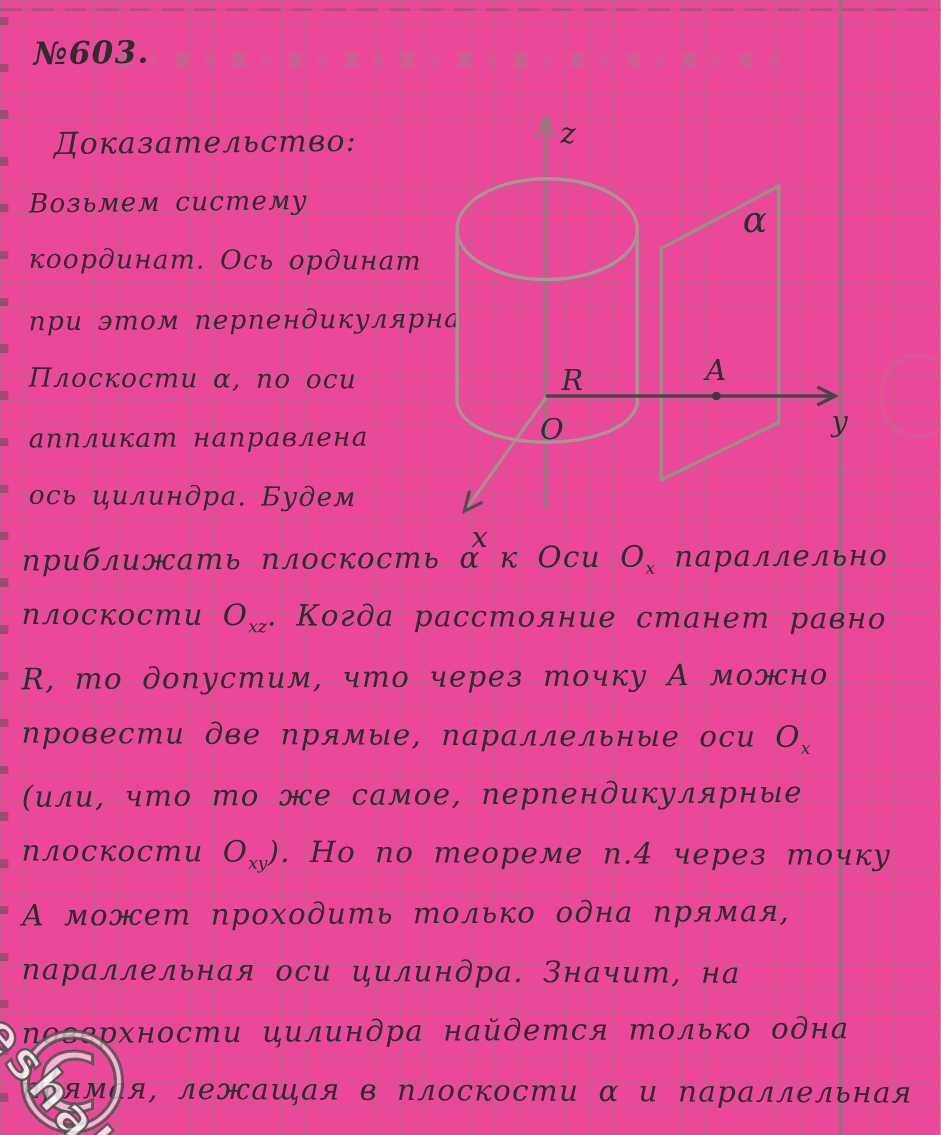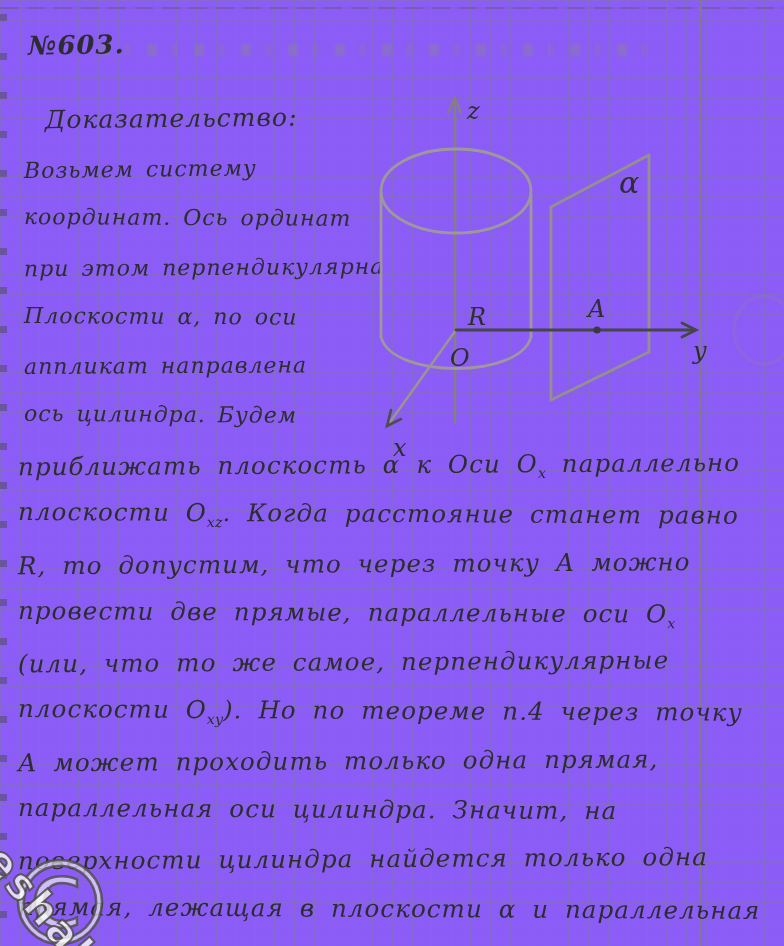--- a/index.html
+++ b/index.html
@@ -1,19 +1,19 @@
 <!DOCTYPE html>
 <html><head>
 <meta charset="utf-8">
 <style>
   html,body{margin:0;padding:0;background:#e8e8e4;}
   .page{
     position:relative;
     width:784px;height:946px;
-    background:#8b5cf6;
+    background:#ec4899;
     overflow:hidden;
     font-family:"DejaVu Serif", serif;
   }
   
   .grid-overlay{
     position:absolute;inset:0;
     background-image:
       repeating-linear-gradient(to right, rgba(125,136,120,0.30) 0 1px, transparent 1px 19.6px),
       repeating-linear-gradient(to bottom, rgba(125,136,120,0.28) 0 1px, transparent 1px 19.6px);
   }

